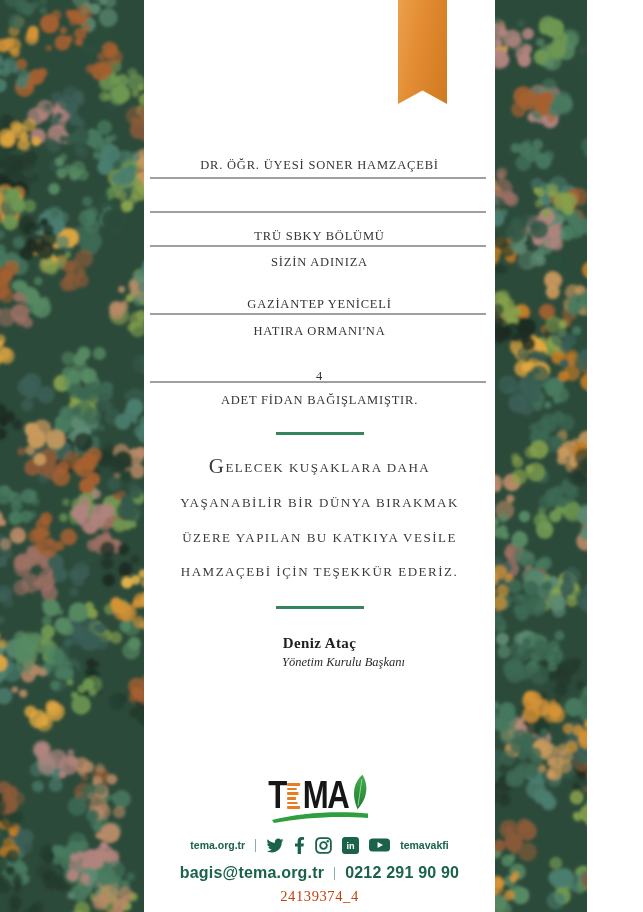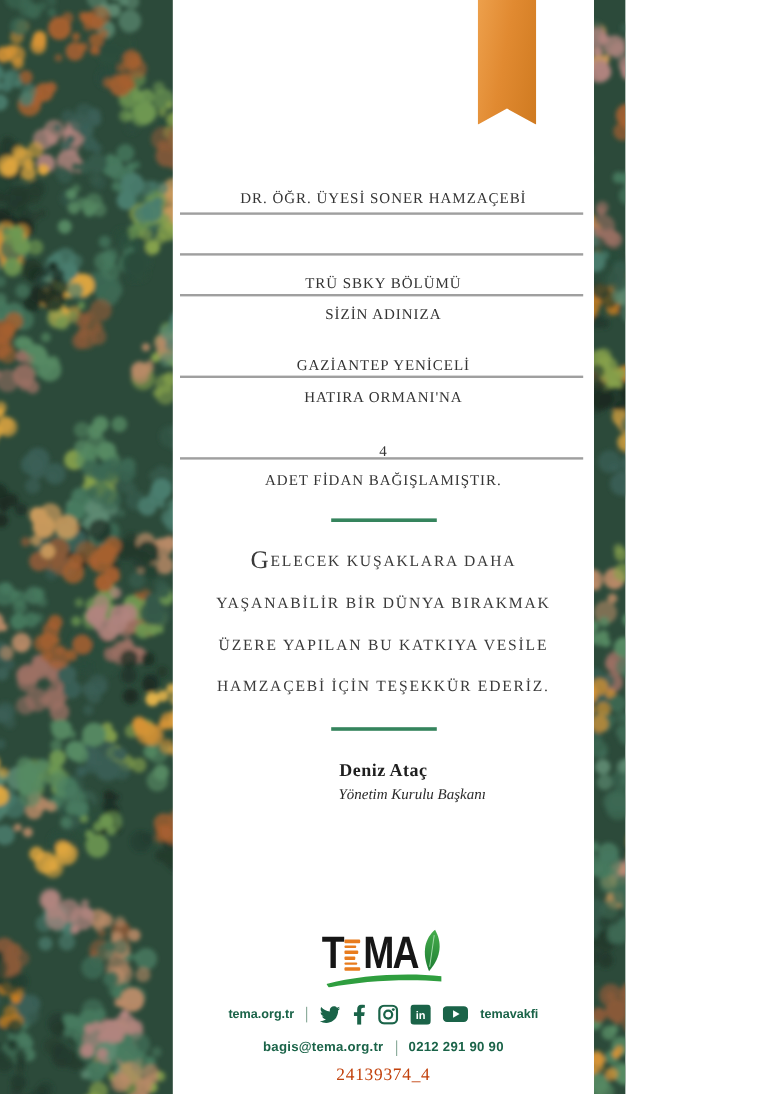--- a/index.html
+++ b/index.html
@@ -1,16 +1,16 @@
 <!DOCTYPE html>
 <html><head>
 <meta charset="utf-8">
 <style>
   html,body{margin:0;padding:0;background:#ffffff;}
-  .page{position:relative;width:521px;height:912px;overflow:hidden;background:#2c4a3a;
+  .page{position:relative;width:587px;height:912px;overflow:hidden;background:#2c4a3a;
         font-family:"Liberation Serif",serif;}
   .forest-svg{position:absolute;left:0;top:0;z-index:0;display:block;}
   .panel{position:absolute;left:144px;top:0;width:351px;height:912px;background:#ffffff;z-index:1;}
   .ribbon{position:absolute;left:254px;top:0;width:49px;height:104px;z-index:3;
           background:linear-gradient(100deg,#eda04c 0%,#e18a31 45%,#cf7a20 100%);
           clip-path:polygon(0 0,100% 0,100% 100%,50% 87%,0 100%);}
   .cline{position:absolute;left:0;width:100%;text-align:center;color:#343434;
          font-size:12.5px;letter-spacing:.8px;line-height:16px;white-space:nowrap;}
   .rule{position:absolute;left:6px;width:336px;height:2px;background:#9f9f9f;}
   .gdiv{position:absolute;left:50%;transform:translateX(-50%);width:88px;height:2.5px;background:#35845d;}
@@ -27,21 +27,21 @@
                line-height:1;letter-spacing:-2px;color:#161616;}
   .logo-e{display:flex;flex-direction:column;justify-content:space-between;
           width:17px;height:26px;margin:7px 2px 0 2px;}
   .e-bar{display:block;height:2.8px;background:#e87c1e;border-radius:1px;}
   .e-b1{width:16px}.e-b2{width:12px}.e-b3{width:14px}.e-b4{width:11px}.e-b5{width:13px}.e-b6{width:16px}
   .leaf{margin:-3px 0 0 3px;transform:rotate(10deg);}
   .swoosh{margin-top:-5px;}
   .footer-row{position:absolute;left:0;width:100%;display:flex;justify-content:center;align-items:center;
               gap:10px;font-family:"Liberation Sans",sans-serif;font-weight:bold;color:#1a6348;}
   .footer-row1{top:836px;height:18px;font-size:10.5px;}
-  .footer-row2{top:866px;height:14px;font-size:11px;letter-spacing:.2px;}
+  .footer-row2{top:866px;height:14px;font-size:16px;letter-spacing:.2px;}
   .vbar{width:1px;height:13px;background:#8fae9e;}
   .social-icon{display:block;}
   .cert-num{position:absolute;left:0;width:100%;top:888px;text-align:center;color:#c2410c;
             font-size:14.5px;letter-spacing:.6px;}
 </style>
 </head>
 <body>
 
 <div class="page">
 

